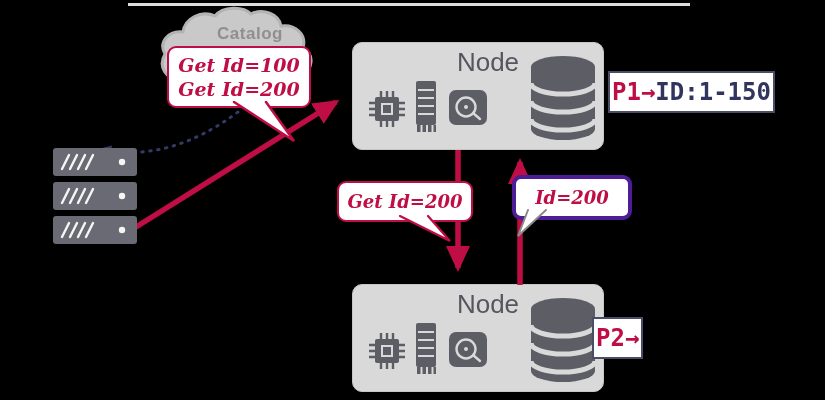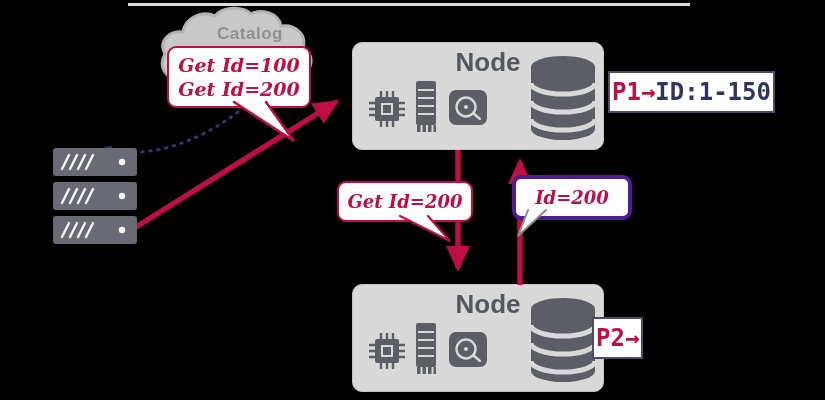--- a/index.html
+++ b/index.html
@@ -36,21 +36,21 @@
   .server-svg{left:50px;top:148px;z-index:2;}
   .server-label{left:10px;top:254px;width:170px;text-align:center;color:#9b9b9b;
     font-size:26px;line-height:30px;z-index:1;}
 
   
   .node{width:250px;height:106px;background:#d9d9d9;border:1px solid #c6c6c6;
     border-radius:10px;z-index:1;}
   .node1{left:352px;top:42px;}
   .node2{left:352px;top:284px;}
   .node-title{left:55px;top:4px;width:160px;text-align:center;color:#56565f;
-    font-size:26px;font-weight:700;}
+    font-size:26px;font-weight:400;}
   .ic-cpu{left:14px;top:46px;}
   .ic-ram{left:56px;top:36px;}
   .ic-hdd{left:94px;top:44px;}
   .ic-db{left:174px;top:10px;}
 
   
   .pbox{background:#fff;border:2px solid #4a4d66;z-index:3;padding:5px 2px;
     font-family:"DejaVu Sans Mono", monospace;font-weight:bold;font-size:24px;
     white-space:nowrap;display:flex;align-items:center;}
   .pbox .crim{color:#bf0d45;}

